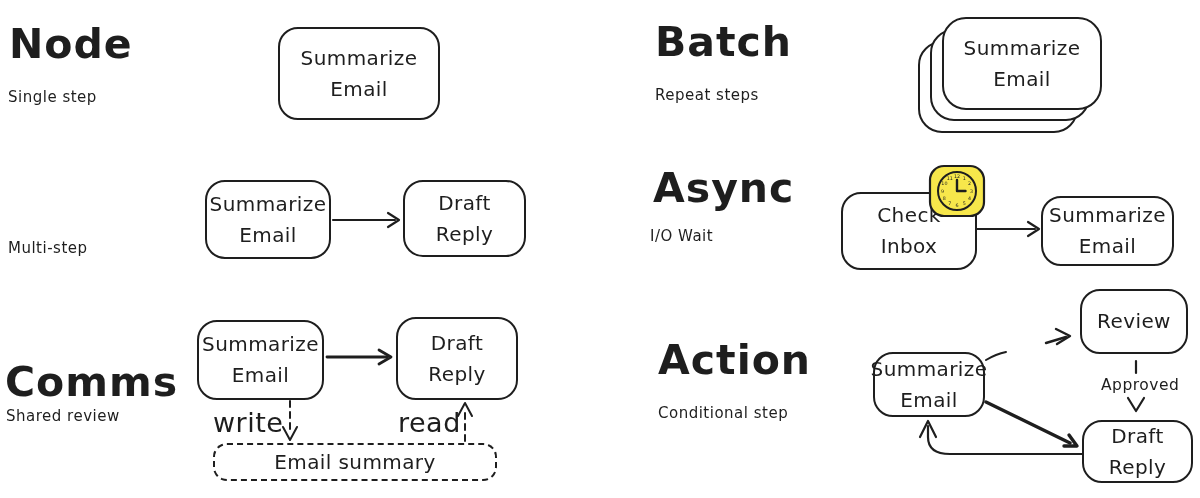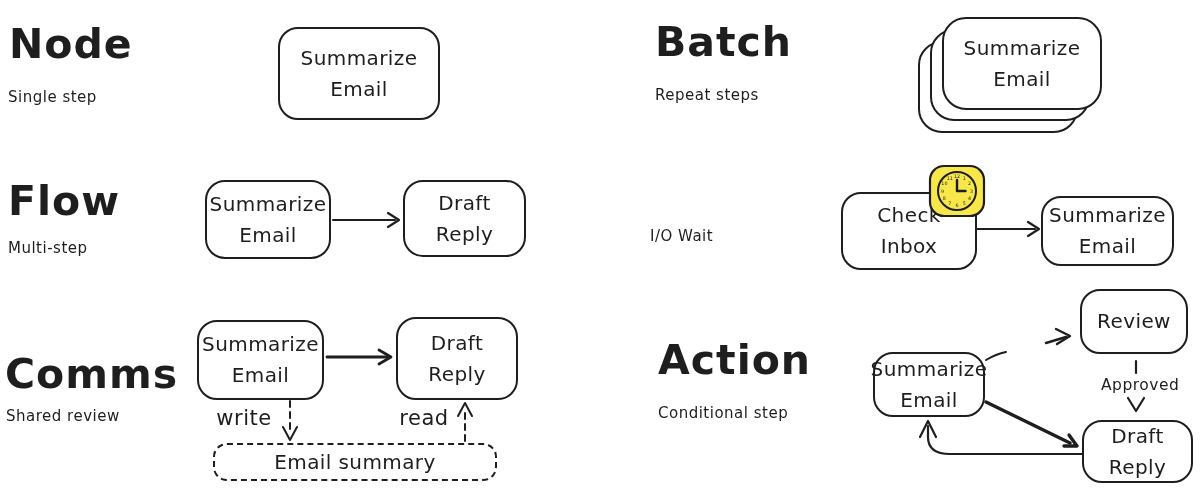--- a/index.html
+++ b/index.html
@@ -16,21 +16,21 @@
     line-height:1;white-space:nowrap;
   }
   .box{
     position:absolute;border:2.4px solid #1e1e1e;border-radius:20px;background:#ffffff;
     display:flex;align-items:center;justify-content:center;text-align:center;
     font-size:20px;line-height:1.55;letter-spacing:0.4px;white-space:pre-line;
     box-sizing:border-box;
   }
   .box.dashed{border-style:dashed;border-radius:14px;border-width:2.2px;}
   .edge-label{
-    position:absolute;font-size:21px;letter-spacing:0.5px;text-align:center;
+    position:absolute;font-size:27px;letter-spacing:0.5px;text-align:center;
     white-space:pre-line;line-height:1.3;
   }
   .edge-label.sm{font-size:15.5px;line-height:1.35;}
   .arrows{position:absolute;left:0;top:0;pointer-events:none;}
   .arrows path{stroke:#1e1e1e;fill:none;stroke-linecap:round;stroke-linejoin:round;}
 </style>
 </head>
 <body>
 
 <div class="canvas">
@@ -64,44 +64,44 @@
 
     <path d="M1083 454 L950 454 Q928 454 928 437 L928 426" stroke-width="2.2"></path>
     <path d="M920 437 L928 421 L936 437" stroke-width="2.2"></path>
   </svg>
 
   <div class="title" style="left:9px;top:24px">Node</div>
   <div class="subtitle" style="left:8px;top:90px">Single step</div>
   <div class="box" style="left:278px;top:27px;width:162px;height:93px">Summarize
 Email</div>
 
-  <div class="title" style="left:8px;top:181px">Flow</div>
   <div class="subtitle" style="left:8px;top:241px">Multi-step</div>
   <div class="box" style="left:205px;top:180px;width:126px;height:79px">Summarize
 Email</div>
   <div class="box" style="left:403px;top:180px;width:123px;height:77px">Draft
 Reply</div>
 
-  <div class="title" style="left:5px;top:354px">Comms</div>
+  <div class="title" style="left:5px;top:362px">Comms</div>
   <div class="subtitle" style="left:6px;top:409px">Shared review</div>
   <div class="box" style="left:197px;top:320px;width:127px;height:80px">Summarize
 Email</div>
   <div class="box" style="left:396px;top:317px;width:122px;height:83px">Draft
 Reply</div>
   <div class="edge-label" style="left:213px;top:405px;width:62px">write</div>
   <div class="edge-label" style="left:398px;top:405px;width:52px">read</div>
   <div class="box dashed" style="left:213px;top:443px;width:284px;height:38px">Email summary</div>
 
   <div class="title" style="left:655px;top:22px">Batch</div>
   <div class="subtitle" style="left:655px;top:88px">Repeat steps</div>
   <div class="box" style="left:918px;top:41px;width:160px;height:92px;border-radius:24px"></div>
   <div class="box" style="left:930px;top:29px;width:160px;height:92px;border-radius:24px"></div>
   <div class="box" style="left:942px;top:17px;width:160px;height:93px;border-radius:24px">Summarize
 Email</div>
 
+  <div class="title" style="left:653px;top:168px">Async</div>
   <div class="subtitle" style="left:650px;top:229px">I/O Wait</div>
   <div class="box" style="left:841px;top:192px;width:136px;height:78px">Check
 Inbox</div>
   <div class="box" style="left:1041px;top:196px;width:133px;height:70px">Summarize
 Email</div>
 
   <svg style="position:absolute;left:928px;top:164px" width="58" height="54" viewBox="0 0 58 54">
     <rect x="2" y="2" width="54" height="50" rx="14" fill="#f7e74b" stroke="#1e1e1e" stroke-width="2.2"></rect>
     <circle cx="29" cy="27" r="19" fill="#f7e74b" stroke="#1e1e1e" stroke-width="2"></circle>
     <path d="M29 16 L29 27 L37.5 27" fill="none" stroke="#1e1e1e" stroke-width="2.4" stroke-linecap="round" stroke-linejoin="round"></path>

